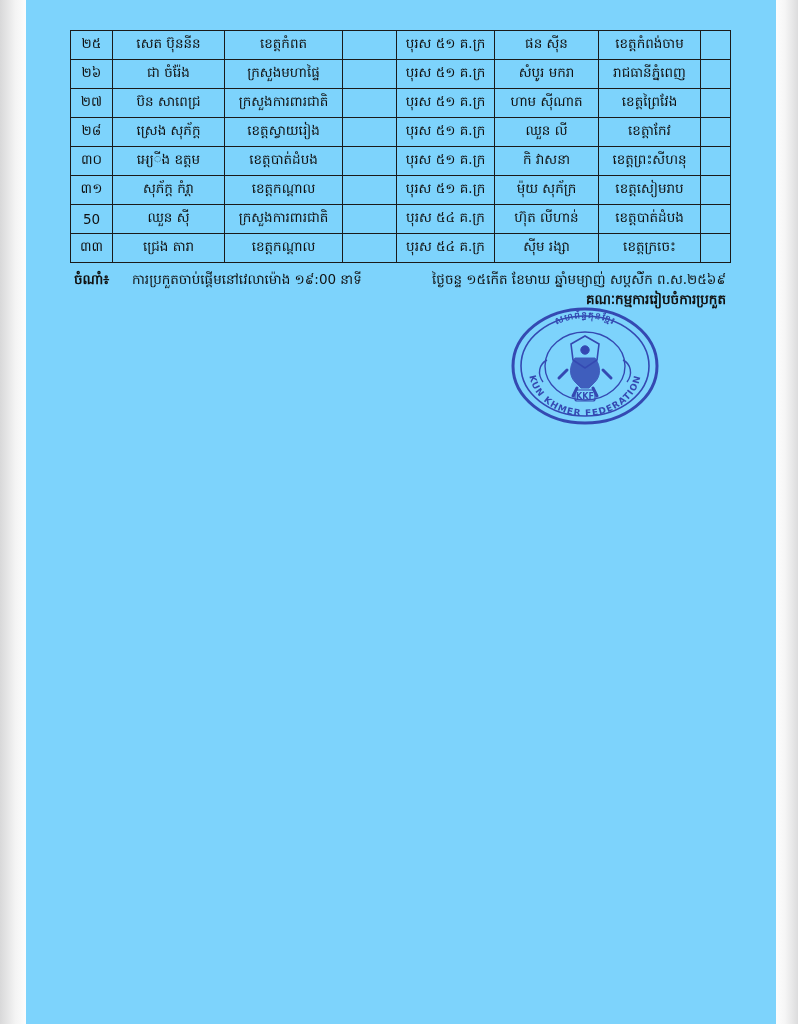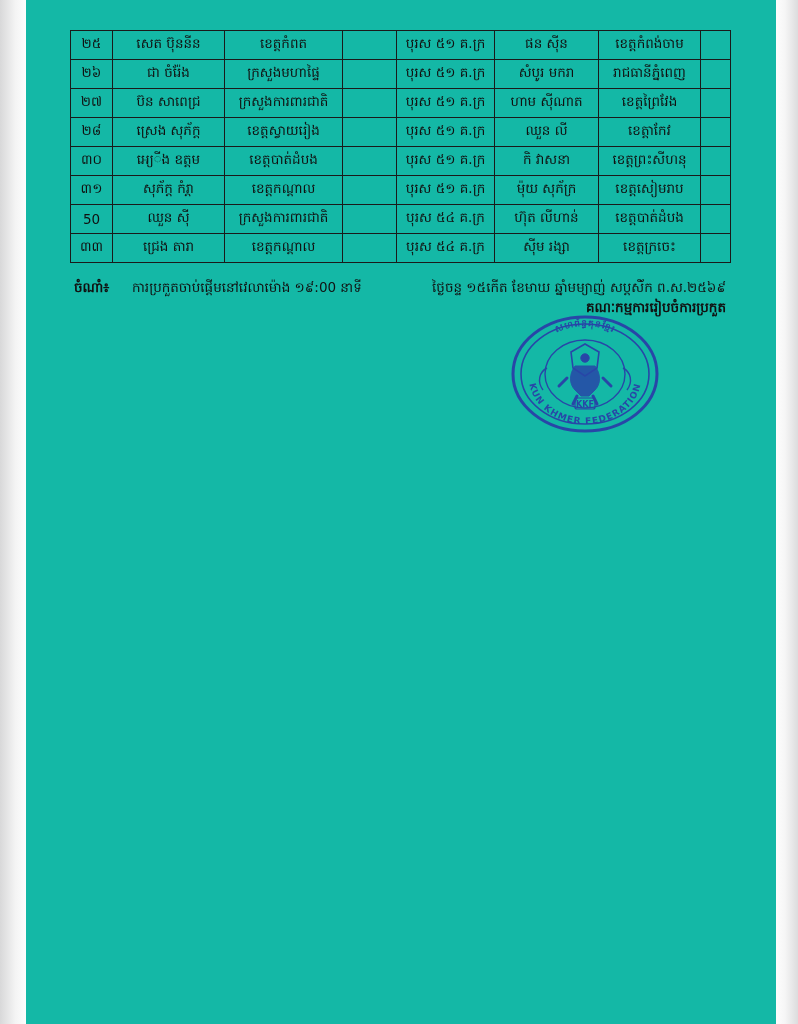--- a/index.html
+++ b/index.html
@@ -9,21 +9,21 @@
   }
   body {
     width: 798px;
     height: 1024px;
     font-family: "DejaVu Sans", "Liberation Sans", sans-serif;
   }
   .page {
     position: relative;
     width: 798px;
     height: 1024px;
-    background: #14b8a6;
+    background: #7dd3fc;
     box-sizing: border-box;
     overflow: hidden;
   }
   
   .page::before {
     content: "";
     position: absolute;
     left: 0; top: 0; bottom: 0;
     width: 26px;
     background: linear-gradient(to right, #d8d8d9 0%, #f4f4f4 60%, #fdfdfd 100%);
@@ -63,21 +63,21 @@
   col.c-no    { width: 42px; }
   col.c-red   { width: 112px; }
   col.c-redclub { width: 118px; }
   col.c-blank1 { width: 54px; }
   col.c-weight { width: 98px; }
   col.c-blue  { width: 104px; }
   col.c-blueclub { width: 102px; }
   col.c-blank2 { width: 30px; }
 
   .note {
-    margin-top: 16px;
+    margin-top: 8px;
     position: relative;
     height: 18px;
   }
   .note-label {
     position: absolute;
     left: 4px;
     top: 0;
     font-size: 13.5px;
     font-weight: bold;
     color: #111;

